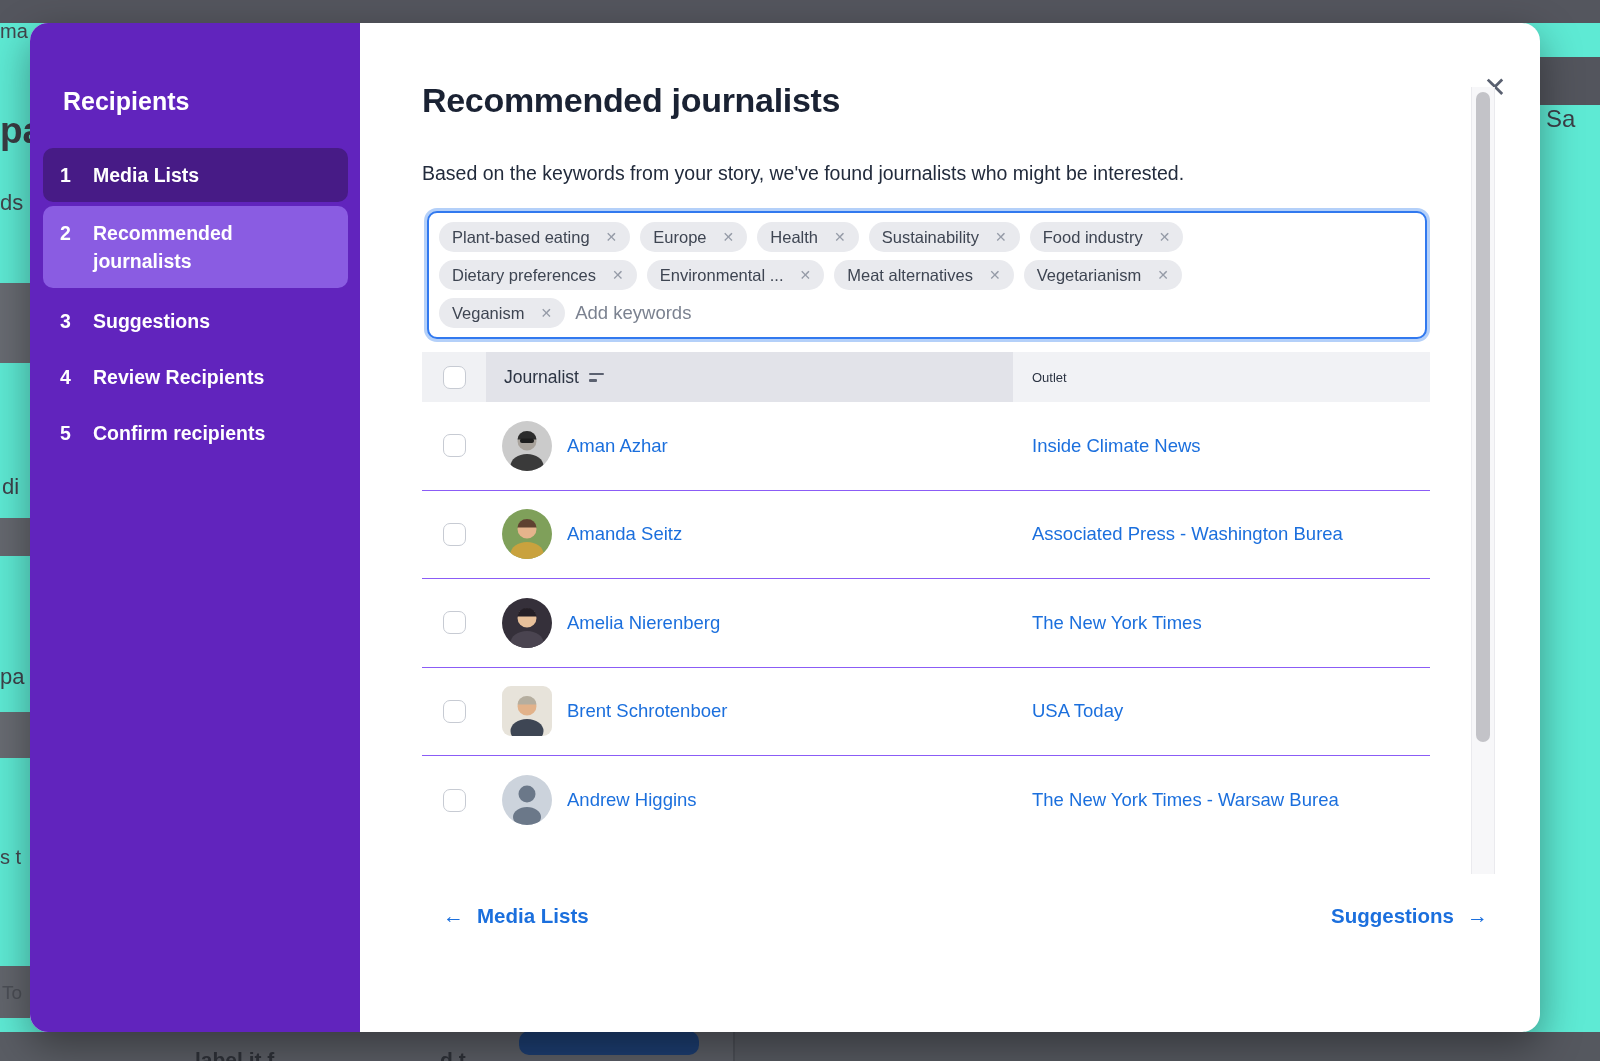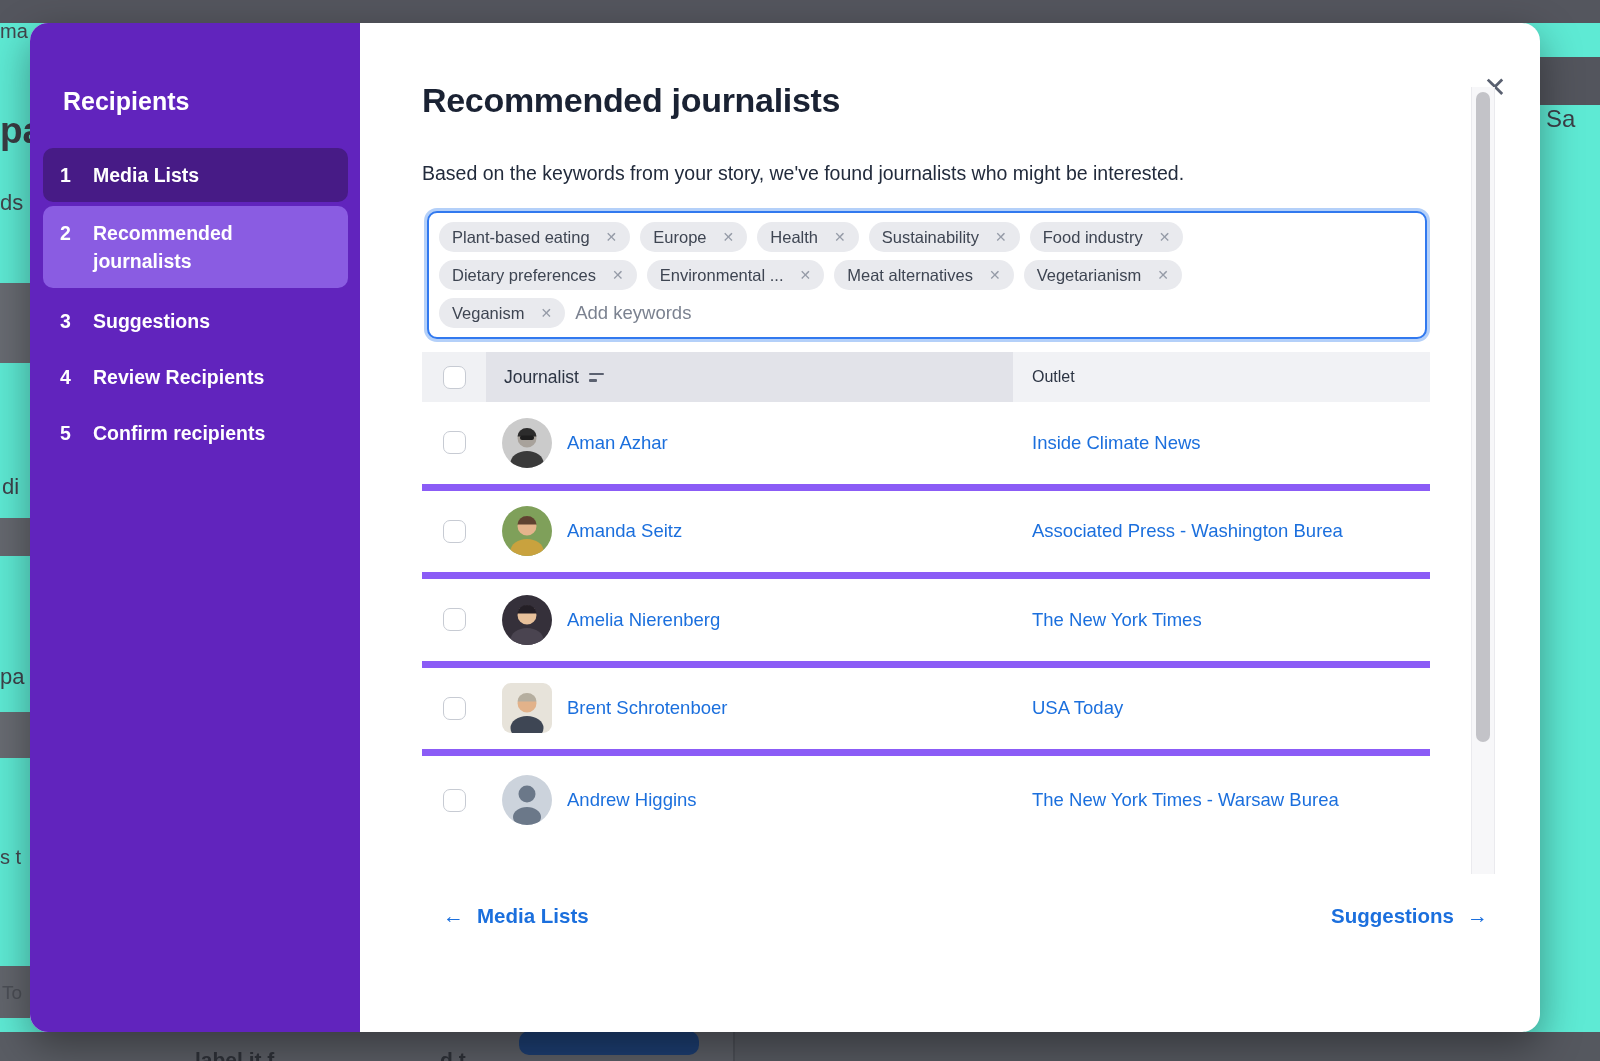--- a/index.html
+++ b/index.html
@@ -64,25 +64,25 @@
   .add-kw::placeholder { color:#7b8290; }
 
   
   .table { position:absolute; left:392px; top:329px; width:1008px; }
   .thead { display:flex; height:50px; }
   .col-cb { width:64px; flex:none; display:flex; align-items:center; justify-content:center; }
   .col-j  { width:527px; flex:none; display:flex; align-items:center; }
   .col-o  { width:417px; flex:none; display:flex; align-items:center; padding-left:19px; overflow:hidden; white-space:nowrap; }
   .th-cb { background:#f0f1f4; }
   .th-j  { background:#e2e3e9; font-size:17.5px; color:#2c3443; padding-left:18px; gap:10px; cursor:pointer; }
-  .th-o  { background:#f1f2f5; font-size:16px; color:#2c3443; }
+  .th-o  { background:#f1f2f5; font-size:13px; color:#2c3443; }
   .sort-icon { display:inline-flex; flex-direction:column; gap:4px; }
   .sort-icon i { display:block; height:2.5px; background:#5b6170; border-radius:1px; }
   .sort-icon .b1 { width:15px; } .sort-icon .b2 { width:8px; }
-  .trow { display:flex; height:88.5px; border-bottom:7px solid #8b5cf6; }
+  .trow { display:flex; height:88.5px; border-bottom:1px solid #8b5cf6; }
   .trow:last-child { border-bottom:none; }
   .checkbox { width:23px; height:23px; background:#fff; border:1.5px solid #c7cbd3; border-radius:7px; cursor:pointer; }
   .avatar { width:50px; height:50px; border-radius:50%; overflow:hidden; flex:none; margin-left:16px; }
   .avatar--square { border-radius:9px; }
   .avatar svg { display:block; width:50px; height:50px; }
   .lnk { color:#1b6fdd; font-size:18.5px; text-decoration:none; cursor:pointer; }
   .col-j .lnk { margin-left:15px; }
 
   
   .nav { position:absolute; top:881px; display:flex; gap:13px; align-items:center; color:#1b6fdd;

